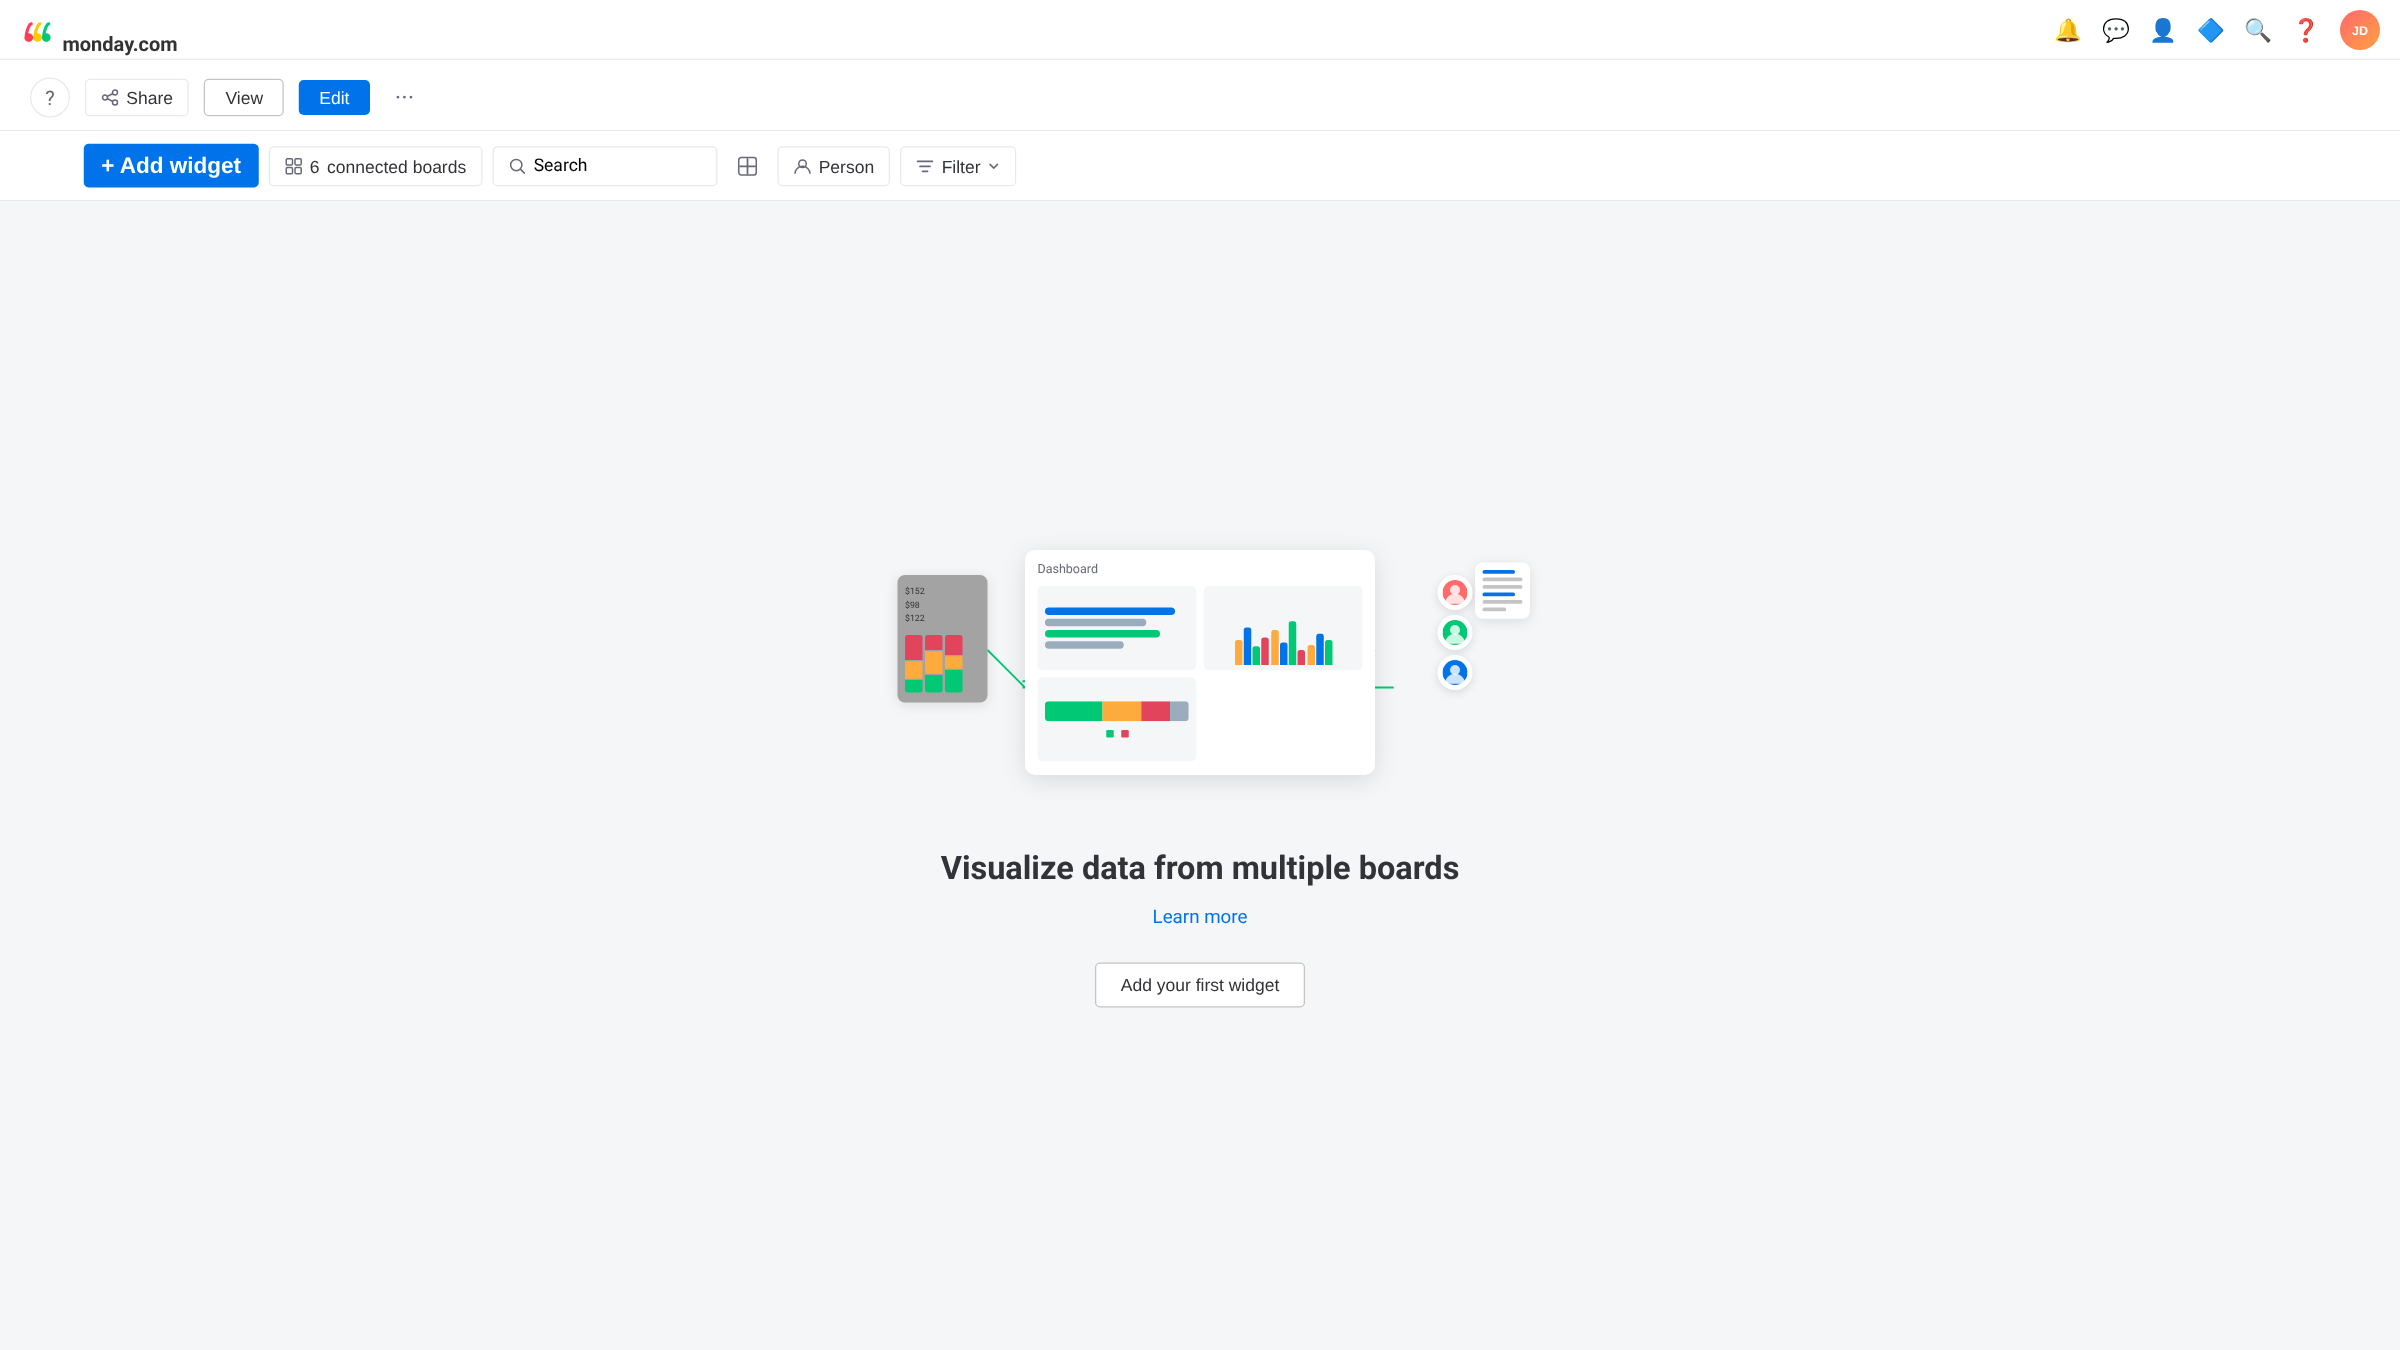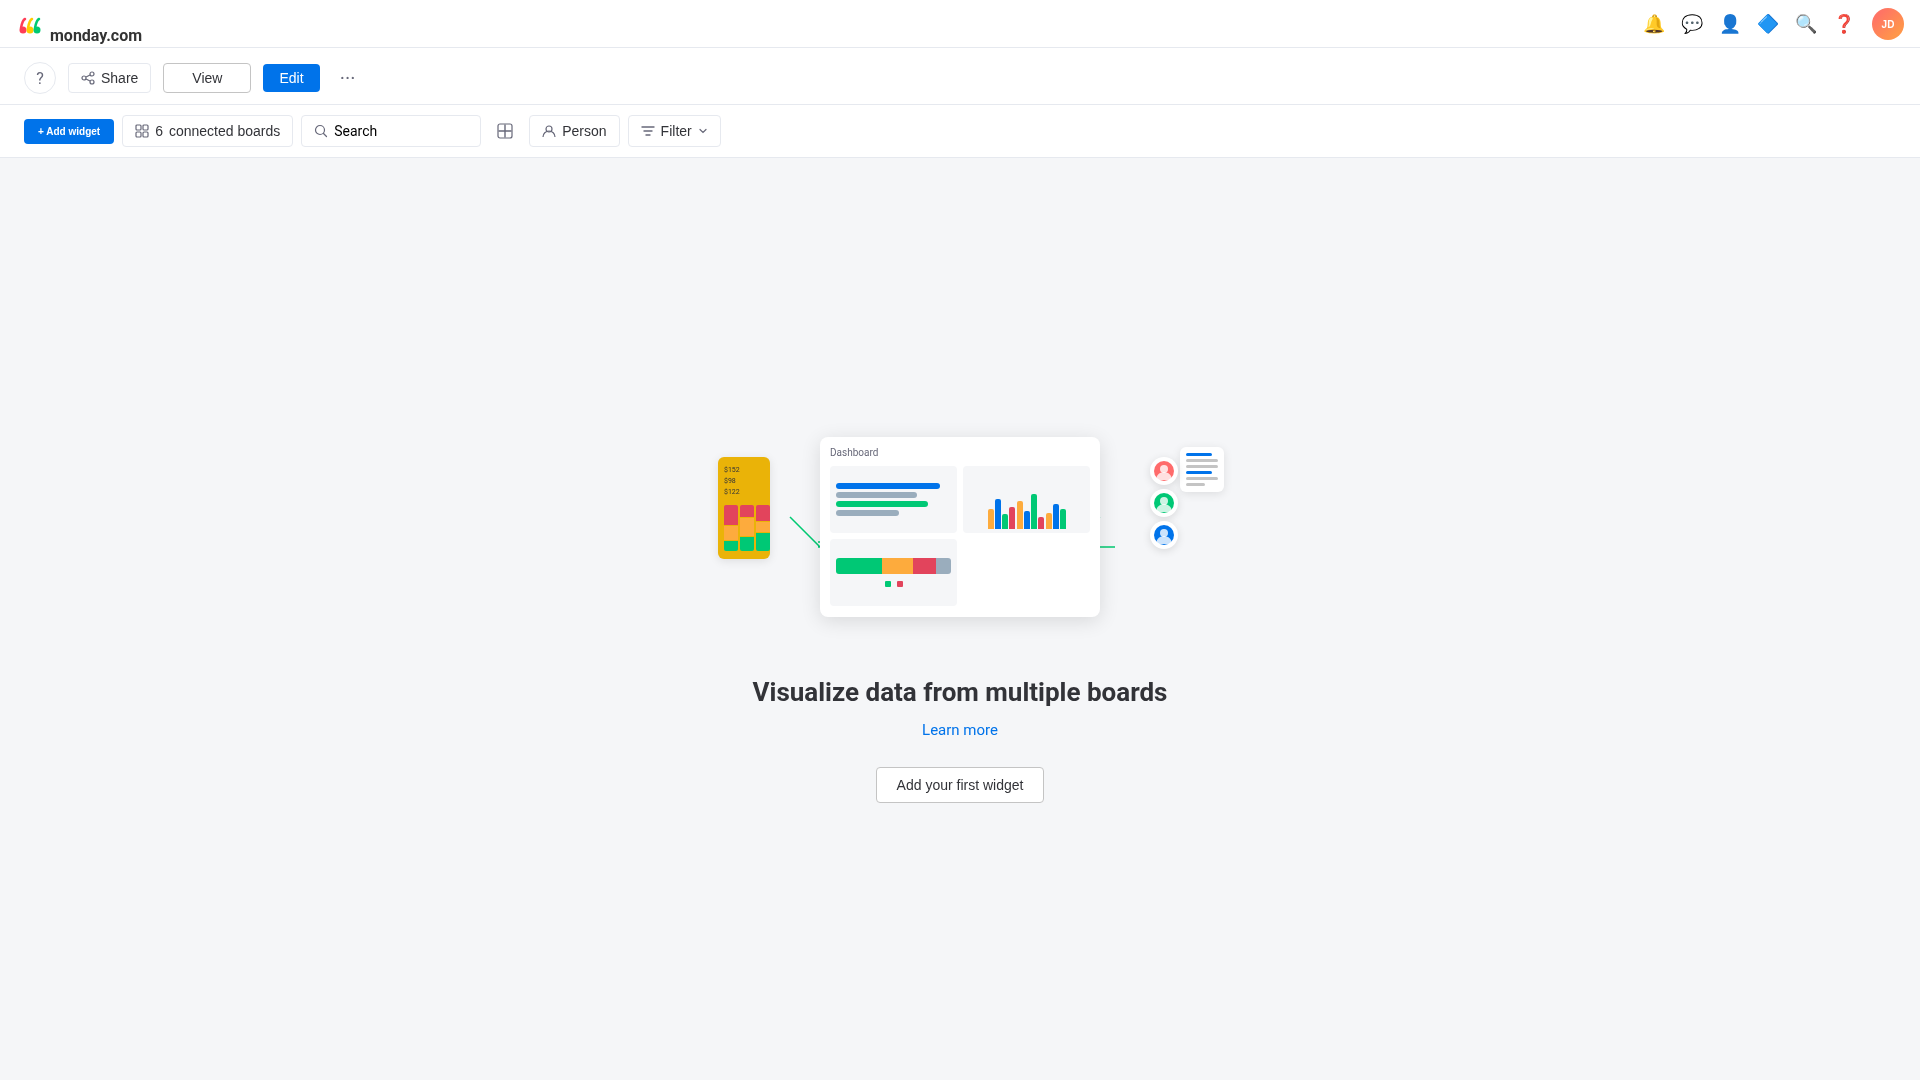--- a/index.html
+++ b/index.html
@@ -95,21 +95,21 @@
     }
     .header-actions {
       display: flex;
       align-items: center;
       gap: 12px;
     }
     .btn-view {
       background: #fff;
       border: 1px solid #c4c4c4;
       border-radius: 4px;
-      padding: 6px 28px;
+      padding: 6px 16px;
       font-size: 14px;
       color: #323338;
       cursor: pointer;
       font-weight: 500;
     }
     .btn-edit {
       background: #0073ea;
       border: none;
       border-radius: 4px;
       padding: 6px 16px;
@@ -164,23 +164,24 @@
     }
     .btn-add-widget {
       display: flex;
       align-items: center;
       gap: 6px;
       background: #0073ea;
       color: #fff;
       border: none;
       border-radius: 4px;
       padding: 7px 14px;
-      font-size: 10px;
+      font-size: 18px;
       font-weight: 600;
       cursor: pointer;
+      margin-left: 43px;
     }
     .btn-connected-boards {
       display: flex;
       align-items: center;
       gap: 6px;
       background: #fff;
       border: 1px solid #e6e9ef;
       border-radius: 4px;
       padding: 7px 12px;
       font-size: 14px;
@@ -286,22 +287,22 @@
       display: flex;
       align-items: center;
       justify-content: center;
     }
 
     
     .left-panel {
       position: absolute;
       left: 48px;
       top: 20px;
-      width: 52px;
-      background: #eab308;
+      width: 72px;
+      background: #a3a3a3;
       border-radius: 6px;
       box-shadow: 0 2px 10px rgba(0,0,0,0.1);
       padding: 8px 6px;
       z-index: 5;
     }
     .left-panel-text {
       font-size: 7px;
       color: #323338;
       line-height: 1.6;
     }

